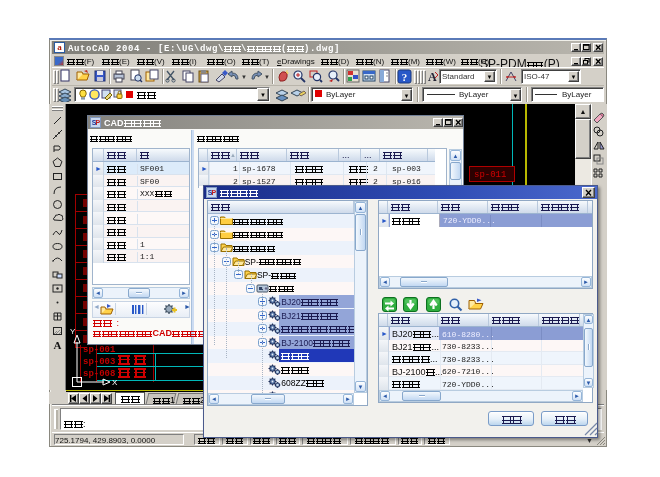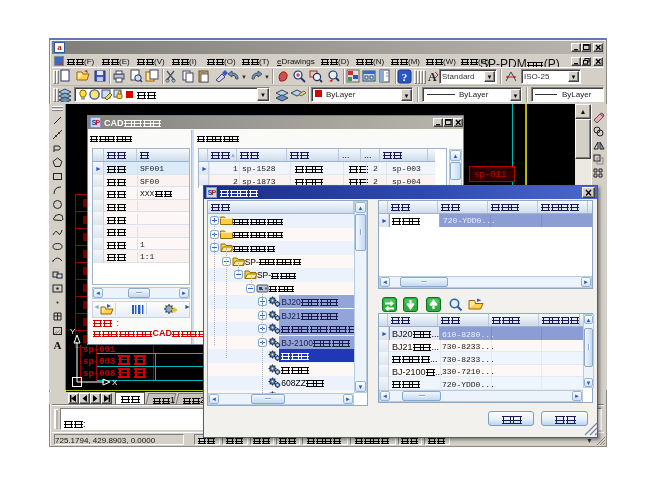--- a/index.html
+++ b/index.html
@@ -23,20 +23,21 @@
  box-shadow:inset -1px -1px 0 #808080}
 .sunk{border-top:1px solid #808080;border-left:1px solid #808080;
  border-right:1px solid #fff;border-bottom:1px solid #fff;background:#fff}
 .gh{background:linear-gradient(#f7fafd,#dee7f2 60%,#cfdaea);border-bottom:1px solid #9cb4d0}
 .ghc{border-right:1px solid #b9c9dd;color:#101040;display:flex;align-items:center;padding-left:3px;position:static!important;height:100%;float:left}
 </style></head><body>
 <div id="root">
     <div class="" style="left:49px;top:38px;width:558px;height:409px;background:#d4d0c8;border:1px solid #8a887f;border-top:2px solid #5a7ab8;box-shadow:inset 1px 1px 0 #f0efe9;"></div>
     <div class="" style="left:52px;top:41px;width:552px;height:13px;background:linear-gradient(90deg,#7f7e78,#b9b6ae);"></div>
     <div class="" style="left:54px;top:42px;width:11px;height:11px;background:#fff;border:1px solid #2a5aa0;color:#b02010;font:bold 9px/9px 'Liberation Serif',serif;text-align:center;">a</div>
+    <div class="w" style="left:68px;top:44px;font:bold 9px 'Liberation Mono';color:#fff;white-space:nowrap;letter-spacing:0.6px;">AutoCAD 2004 - [E:\UG\dwg\<b class="k k8 "></b><b class="k k8 "></b>\<b class="k k8 "></b><b class="k k8 "></b><b class="k k8 "></b><b class="k k8 "></b>(<b class="k k8 "></b><b class="k k8 "></b>).dwg]</div>
     <div class="btn3d" style="left:571px;top:43px;width:10px;height:9px;"></div>
     <svg style="left:572px;top:43px;" width="8" height="8" viewBox="0 0 8 8">
       <rect x="2" y="6" width="4" height="1.3" fill="#000"></rect>
     </svg>
     <div class="btn3d" style="left:581px;top:43px;width:10px;height:9px;"></div>
     <svg style="left:582px;top:43px;" width="8" height="8" viewBox="0 0 8 8">
       <rect x="1.5" y="1.5" width="5.5" height="5" fill="none" stroke="#000"></rect>
       <rect x="1.5" y="1.2" width="5.5" height="1.6" fill="#000"></rect>
     </svg>
     <div class="btn3d" style="left:593px;top:43px;width:10px;height:9px;"></div>
@@ -184,21 +185,21 @@
     <div class="" style="left:439px;top:69px;width:58px;height:15px;background:#fff;border:1px solid #808080;border-right-color:#fff;border-bottom-color:#fff;box-shadow:inset 1px 1px 0 #404040;"></div>
     <div class="" style="left:442px;top:72px;color:#333;font-size:8px;white-space:nowrap;text-align:right;">Standard</div>
     <div class="btn3d" style="left:484px;top:71px;width:11px;height:11px;font-size:6px;text-align:center;line-height:11px;">▼</div>
     <div class="" style="left:500px;top:69px;width:1px;height:15px;background:#9a968c;box-shadow:1px 0 0 #fff;"></div>
     <svg style="left:504px;top:69px;" width="15" height="14" viewBox="0 0 15 14">
       <path d="M2 12 L7 3 M12 12 L7 3" stroke="#446" fill="none"></path>
       <path d="M2 8 h10" stroke="#c02020"></path>
       <path d="M2 8 l2 -1 v2 Z M12 8 l-2 -1 v2 Z" fill="#c02020"></path>
     </svg>
     <div class="" style="left:521px;top:69px;width:60px;height:15px;background:#fff;border:1px solid #808080;border-right-color:#fff;border-bottom-color:#fff;box-shadow:inset 1px 1px 0 #404040;"></div>
-    <div class="" style="left:524px;top:72px;color:#333;font-size:8px;white-space:nowrap;">ISO-25</div>
+    <div class="" style="left:524px;top:72px;color:#333;font-size:8px;white-space:nowrap;">ISO-47</div>
     <div class="btn3d" style="left:568px;top:71px;width:11px;height:11px;font-size:6px;text-align:center;line-height:11px;">▼</div>
     <div class="" style="left:52px;top:86px;width:552px;height:18px;background:#d4d0c8;"></div>
     <div class="" style="left:53px;top:88px;width:2px;height:13px;border-top:1px solid #fff;border-left:1px solid #fff;background:#d4d0c8;box-shadow:1px 1px 0 #808080;"></div>
     <div class="" style="left:56px;top:88px;width:2px;height:13px;border-top:1px solid #fff;border-left:1px solid #fff;background:#d4d0c8;box-shadow:1px 1px 0 #808080;"></div>
     <svg style="left:58px;top:88px;" width="15" height="14" viewBox="0 0 15 14">
       <path d="M7 1 L13 4 L7 7 L1 4 Z" fill="#a8c4e0" stroke="#345"></path>
       <path d="M7 5 L13 8 L7 11 L1 8 Z" fill="#88aacc" stroke="#345"></path>
       <path d="M7 9 L13 12 L7 15 L1 12 Z" fill="#6890b8" stroke="#345"></path>
     </svg>
     <div class="" style="left:74px;top:87px;width:196px;height:15px;background:#fff;border:1px solid #808080;border-right-color:#fff;border-bottom-color:#fff;box-shadow:inset 1px 1px 0 #404040;"></div>
@@ -541,33 +542,33 @@
       <div class="ghc" style="width:19px">...</div>
       <div class="ghc" style="width:48px">
         <b class="k k9 nav"></b>
         <b class="k k9 nav"></b>
       </div>
     </div>
     <div class="" style="left:199px;top:162px;width:236px;height:13px;background:#f0f5fc;border-bottom:1px solid #e0e8f2;"></div>
     <div class="" style="left:199px;top:162px;width:10px;height:13px;background:linear-gradient(#f4f6f9,#dfe5ec);border-right:1px solid #c8d4e2;"></div>
     <div class="" style="left:201px;top:165px;font-size:7px;color:#2858c8;">►</div>
     <div class="" style="left:233px;top:164px;font:8px 'Liberation Mono';color:#222;">1</div>
-    <div class="" style="left:242px;top:164px;font:8px 'Liberation Mono';color:#222;">sp-1528</div>
+    <div class="" style="left:242px;top:164px;font:8px 'Liberation Mono';color:#222;">sp-1678</div>
     <div class="t" style="left:295px;top:164px;font-size:9px;"><b class="k k9 "></b><b class="k k9 "></b><b class="k k9 "></b></div>
     <div class="t" style="left:349px;top:164px;font-size:9px;"><b class="k k9 "></b><b class="k k9 "></b></div>
     <div class="" style="left:373px;top:164px;font:8px 'Liberation Mono';color:#222;">2</div>
     <div class="" style="left:392px;top:164px;font:8px 'Liberation Mono';color:#222;">sp-003</div>
     <div class="" style="left:199px;top:175px;width:236px;height:11px;background:#faf3f2;"></div>
     <div class="" style="left:199px;top:175px;width:10px;height:11px;background:linear-gradient(#f4f6f9,#dfe5ec);border-right:1px solid #c8d4e2;"></div>
     <div class="" style="left:233px;top:177px;font:8px 'Liberation Mono';color:#222;">2</div>
-    <div class="" style="left:242px;top:177px;font:8px 'Liberation Mono';color:#222;">sp-1873</div>
+    <div class="" style="left:242px;top:177px;font:8px 'Liberation Mono';color:#222;">sp-1527</div>
     <div class="t" style="left:295px;top:177px;font-size:9px;"><b class="k k9 "></b><b class="k k9 "></b><b class="k k9 "></b></div>
     <div class="t" style="left:349px;top:177px;font-size:9px;"><b class="k k9 "></b><b class="k k9 "></b></div>
     <div class="" style="left:373px;top:177px;font:8px 'Liberation Mono';color:#222;">2</div>
-    <div class="" style="left:392px;top:177px;font:8px 'Liberation Mono';color:#222;">sp-004</div>
+    <div class="" style="left:392px;top:177px;font:8px 'Liberation Mono';color:#222;">sp-016</div>
     <div class="" style="left:209px;top:162px;width:1px;height:24px;background:#dde6f0;"></div>
     <div class="" style="left:239px;top:162px;width:1px;height:24px;background:#dde6f0;"></div>
     <div class="" style="left:290px;top:162px;width:1px;height:24px;background:#dde6f0;"></div>
     <div class="" style="left:343px;top:162px;width:1px;height:24px;background:#dde6f0;"></div>
     <div class="" style="left:366px;top:162px;width:1px;height:24px;background:#dde6f0;"></div>
     <div class="" style="left:386px;top:162px;width:1px;height:24px;background:#dde6f0;"></div>
     <div class="" style="left:449px;top:149px;width:13px;height:37px;background:#ecf3fb;border:1px solid #b8cce0;"></div>
     <div class="" style="left:450px;top:150px;width:11px;height:11px;background:linear-gradient(#fdfeff,#cfe0f5);border:1px solid #95b5d8;border-radius:2px;color:#2a58a8;font-size:6px;text-align:center;line-height:10px;">▲</div>
     <div class="" style="left:450px;top:162px;width:11px;height:18px;background:linear-gradient(90deg,#f3f8fd,#c2d8f2);border:1px solid #88a8cc;border-radius:2px;"></div>
     <div class="" style="left:203px;top:185px;width:395px;height:253px;background:#f2f1ed;border:1px solid #4a5a8c;box-shadow:2px 2px 3px rgba(0,0,0,.4);"></div>
@@ -872,21 +873,21 @@
     <div class="" style="left:379px;top:352px;width:204px;height:12.5px;background:#eff5fc;border-bottom:1px solid #e4eaf2;"></div>
     <div class="" style="left:379px;top:352px;width:10px;height:12.5px;background:linear-gradient(#f4f6f9,#dfe5ec);border-right:1px solid #c8d4e2;"></div>
     <div class="t" style="left:392px;top:354px;font-size:9px;"><b class="k k9 "></b><b class="k k9 "></b><b class="k k9 "></b><b class="k k9 "></b>...</div>
     <div class="" style="left:442px;top:354.5px;font:8px 'Liberation Mono';color:#222;">730-8233...</div>
     <div class="" style="left:440px;top:352px;width:1px;height:12.5px;background:#e4eaf2;"></div>
     <div class="" style="left:491px;top:352px;width:1px;height:12.5px;background:#e4eaf2;"></div>
     <div class="" style="left:541px;top:352px;width:1px;height:12.5px;background:#e4eaf2;"></div>
     <div class="" style="left:379px;top:364.5px;width:204px;height:12.5px;background:#fdf7f6;border-bottom:1px solid #e4eaf2;"></div>
     <div class="" style="left:379px;top:364.5px;width:10px;height:12.5px;background:linear-gradient(#f4f6f9,#dfe5ec);border-right:1px solid #c8d4e2;"></div>
     <div class="t" style="left:392px;top:366.5px;font-size:9px;"><span style="position:static;font:9px 'Liberation Sans';color:#111">BJ-2100</span><b class="k k9 "></b>...</div>
-    <div class="" style="left:442px;top:367px;font:8px 'Liberation Mono';color:#222;">330-7210...</div>
+    <div class="" style="left:442px;top:367px;font:8px 'Liberation Mono';color:#222;">620-7210...</div>
     <div class="" style="left:440px;top:364.5px;width:1px;height:12.5px;background:#e4eaf2;"></div>
     <div class="" style="left:491px;top:364.5px;width:1px;height:12.5px;background:#e4eaf2;"></div>
     <div class="" style="left:541px;top:364.5px;width:1px;height:12.5px;background:#e4eaf2;"></div>
     <div class="" style="left:379px;top:377px;width:204px;height:12.5px;background:#eff5fc;border-bottom:1px solid #e4eaf2;"></div>
     <div class="" style="left:379px;top:377px;width:10px;height:12.5px;background:linear-gradient(#f4f6f9,#dfe5ec);border-right:1px solid #c8d4e2;"></div>
     <div class="t" style="left:392px;top:379px;font-size:9px;"><b class="k k9 "></b><b class="k k9 "></b><b class="k k9 "></b></div>
     <div class="" style="left:442px;top:379.5px;font:8px 'Liberation Mono';color:#222;">720-YDD0...</div>
     <div class="" style="left:440px;top:377px;width:1px;height:12.5px;background:#e4eaf2;"></div>
     <div class="" style="left:491px;top:377px;width:1px;height:12.5px;background:#e4eaf2;"></div>
     <div class="" style="left:541px;top:377px;width:1px;height:12.5px;background:#e4eaf2;"></div>

